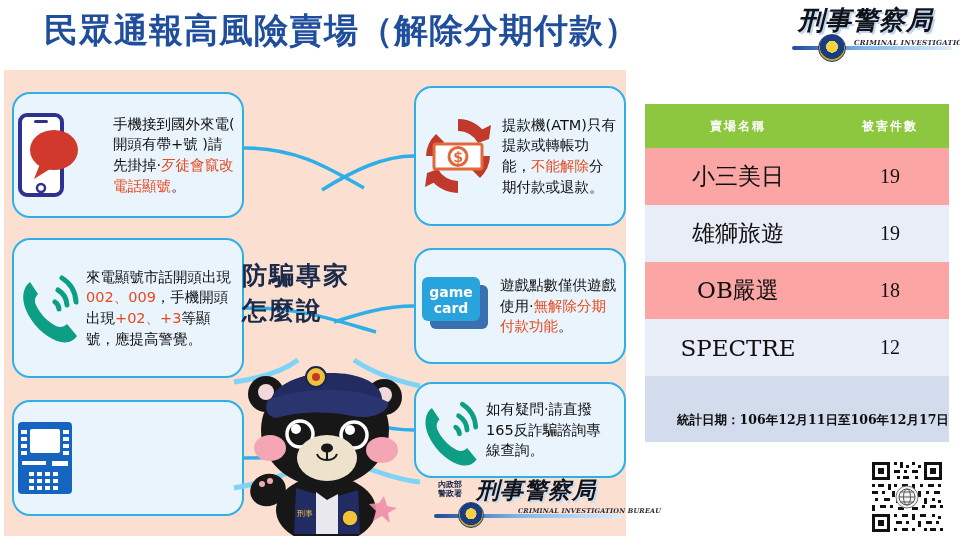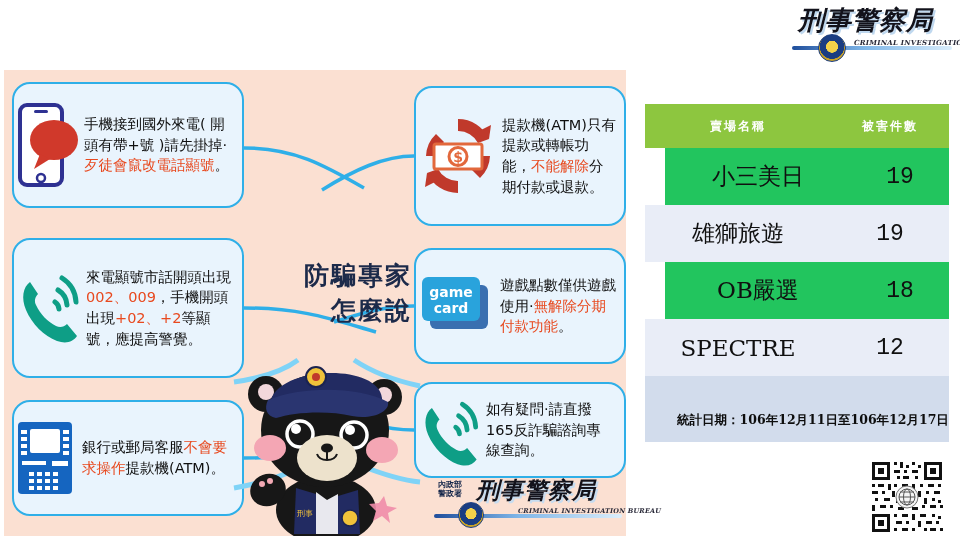--- a/index.html
+++ b/index.html
@@ -63,38 +63,38 @@
     border-radius: 18px;
     display: flex; align-items: center;
   }
   .card .icon { flex: 0 0 auto; display:flex; align-items:center; justify-content:center; }
   .card .txt {
     font-size: 14.5px; line-height: 1.42; color: #101010;
     font-family: "DejaVu Sans", "Liberation Sans", sans-serif;
   }
   .hl { color: #E8491F; }
 
-  #card-phone   { left: 8px;  top: 12px;  width: 232px; height: 126px; }
+  #card-phone   { left: 8px;  top: 22px;  width: 232px; height: 126px; gap: 29px; }
   #card-callid  { left: 8px;  top: 168px; width: 232px; height: 140px; }
   #card-atmbank { left: 8px;  top: 330px; width: 232px; height: 116px; }
   #card-atm     { left: 410px;top: 16px;  width: 212px; height: 140px; }
   #card-game    { left: 410px;top: 178px; width: 212px; height: 116px; }
   #card-165     { left: 410px;top: 312px; width: 212px; height: 96px; }
 
   #card-phone .txt   { padding-left: 4px; padding-right: 6px; }
   #card-callid .txt  { padding-left: 2px; padding-right: 6px; }
   #card-atmbank .txt { padding-left: 6px; padding-right: 6px; }
   #card-atm .txt     { padding-left: 2px; padding-right: 8px; }
   #card-game .txt    { padding-left: 2px; padding-right: 8px; }
   #card-165 .txt     { padding-left: 2px; padding-right: 20px; }
 
   
   .center-head {
     position: absolute; left: 238px; top: 188px; width: 170px;
-    text-align: right;
+    text-align: left;
     font-family: "DejaVu Serif", "Liberation Serif", serif;
     font-size: 25px; font-weight: bold; line-height: 1.4;
     color: #1C2A4A; letter-spacing: 2px;
   }
 
   
   .conn { position: absolute; left: 0; top: 0; width: 622px; height: 466px; pointer-events: none; }
 
   
   .bear { position: absolute; left: 228px; top: 272px; width: 190px; height: 194px; }
@@ -134,43 +134,44 @@
   .thead {
     height: 44px; background: #8DC63F; color: #ffffff;
     font-family: "DejaVu Serif","Liberation Serif",serif;
     font-size: 20px; font-weight: bold; letter-spacing: 2px;
   }
   .tbody-row {
     height: 57px;
     font-family: "DejaVu Serif","Liberation Serif",serif;
     font-size: 23px; color: #101010;
   }
-  .tbody-row.even { background: #22c55e; margin-left: 20px; }
+  .tbody-row.even { background: #fca5a5; }
   .tbody-row.odd  { background: #E9EDF7; }
   .col-name { flex: 0 0 186px; text-align: center; }
   .col-val  { flex: 1 1 auto; text-align: center;
-              font-family: Liberation Mono, monospace; font-size: 23px; }
+              font-family: Liberation Serif, serif; font-size: 20px; }
   .thead .col-name, .thead .col-val {
     font-family: "DejaVu Serif","Liberation Serif",serif; font-size: 12px;
   }
   .spacer-row { height: 22px; background: #D2DCEC; }
   .date-row {
     height: 44px; background: #D2DCEC; display: flex; align-items: center;
     justify-content: center;
     font-family: "DejaVu Serif","Liberation Serif",serif;
     font-size: 12.5px; font-weight: bold; color: #0d0d0d; white-space: nowrap; padding-left: 32px;
   }
 
   
   .qr { position: absolute; left: 868px; top: 458px; width: 78px; height: 78px; background:#fff; }
 </style>
 </head>
 <body>
 
 <div class="header">
+  <div class="title-main">民眾通報高風險賣場（解除分期付款）</div>
 
   <div class="cib-logo">
     <div class="cib-bar"></div>
     <div class="cib-cn">刑事警察局</div>
     <div class="cib-seal"></div>
     <div class="cib-en">CRIMINAL INVESTIGATION BUREAU</div>
   </div>
 </div>
 
 <div class="panel">
@@ -199,21 +200,21 @@
 
   <div class="card" id="card-callid">
     <div class="icon">
       <svg width="70" height="92" viewBox="0 0 70 92">
         <path d="M16 20 c-7 5 -9 16 -4 28 c6 14 18 26 31 31 c9 3 16 1 20 -5 l-10 -12 c-3 3 -7 4 -11 2 c-8 -4 -16 -12 -20 -21 c-2 -4 -1 -8 2 -11 Z" fill="#0E9E86"></path>
         <path d="M48 16 a30 30 0 0 1 14 24" stroke="#0E9E86" stroke-width="5" fill="none" stroke-linecap="round"></path>
         <path d="M44 28 a19 19 0 0 1 9 15" stroke="#0E9E86" stroke-width="5" fill="none" stroke-linecap="round"></path>
         <path d="M41 40 a9 9 0 0 1 4 7" stroke="#0E9E86" stroke-width="5" fill="none" stroke-linecap="round"></path>
       </svg>
     </div>
-    <div class="txt"><span>來電顯號市話開頭出現</span><span class="hl">002、009</span><span>，手機開頭出現</span><span class="hl">+02、+2</span><span>等顯號，應提高警覺。</span></div>
+    <div class="txt"><span>來電顯號市話開頭出現</span><span class="hl">002、009</span><span>，手機開頭出現</span><span class="hl">+02、+3</span><span>等顯號，應提高警覺。</span></div>
   </div>
 
   <div class="card" id="card-atmbank">
     <div class="icon">
       <svg width="62" height="80" viewBox="0 0 62 80">
         <rect x="4" y="4" width="54" height="72" rx="4" fill="#1565C0"></rect>
         <rect x="16" y="11" width="30" height="24" rx="2" fill="#ffffff"></rect>
         <rect x="7" y="12" width="6" height="4" fill="#ffffff"></rect>
           <rect x="7" y="19" width="6" height="4" fill="#ffffff"></rect>
         <rect x="7" y="26" width="6" height="4" fill="#ffffff"></rect>
@@ -233,21 +234,20 @@
             <rect x="23" y="61" width="5" height="4"></rect>
             <rect x="31" y="61" width="5" height="4"></rect>
             <rect x="39" y="61" width="5" height="4"></rect>
           <rect x="15" y="68" width="5" height="4"></rect>
             <rect x="23" y="68" width="5" height="4"></rect>
             <rect x="31" y="68" width="5" height="4"></rect>
             <rect x="39" y="68" width="5" height="4"></rect>
         </g>
       </svg>
     </div>
-    <div class="txt"><span>銀行或郵局客服</span><span class="hl">不會要求操作</span><span>提款機(ATM)。</span></div>
   </div>
 
   <div class="card" id="card-atm">
     <div class="icon">
       <svg width="84" height="90" viewBox="0 0 84 90">
         <path d="M42 8 a34 34 0 0 1 31 20 l-11 4 a22 22 0 0 0 -20 -12 Z" fill="#C0392B"></path>
         <path d="M73 28 l2 -14 l-16 8 Z" fill="#C0392B"></path>
         <path d="M10 45 a32 32 0 0 1 10 -22 l8 8 a21 21 0 0 0 -6 14 Z" fill="#C0392B"></path>
         <path d="M42 82 a34 34 0 0 1 -31 -20 l11 -4 a22 22 0 0 0 20 12 Z" fill="#C0392B"></path>
         <path d="M11 62 l-2 14 l16 -8 Z" fill="#C0392B"></path>

